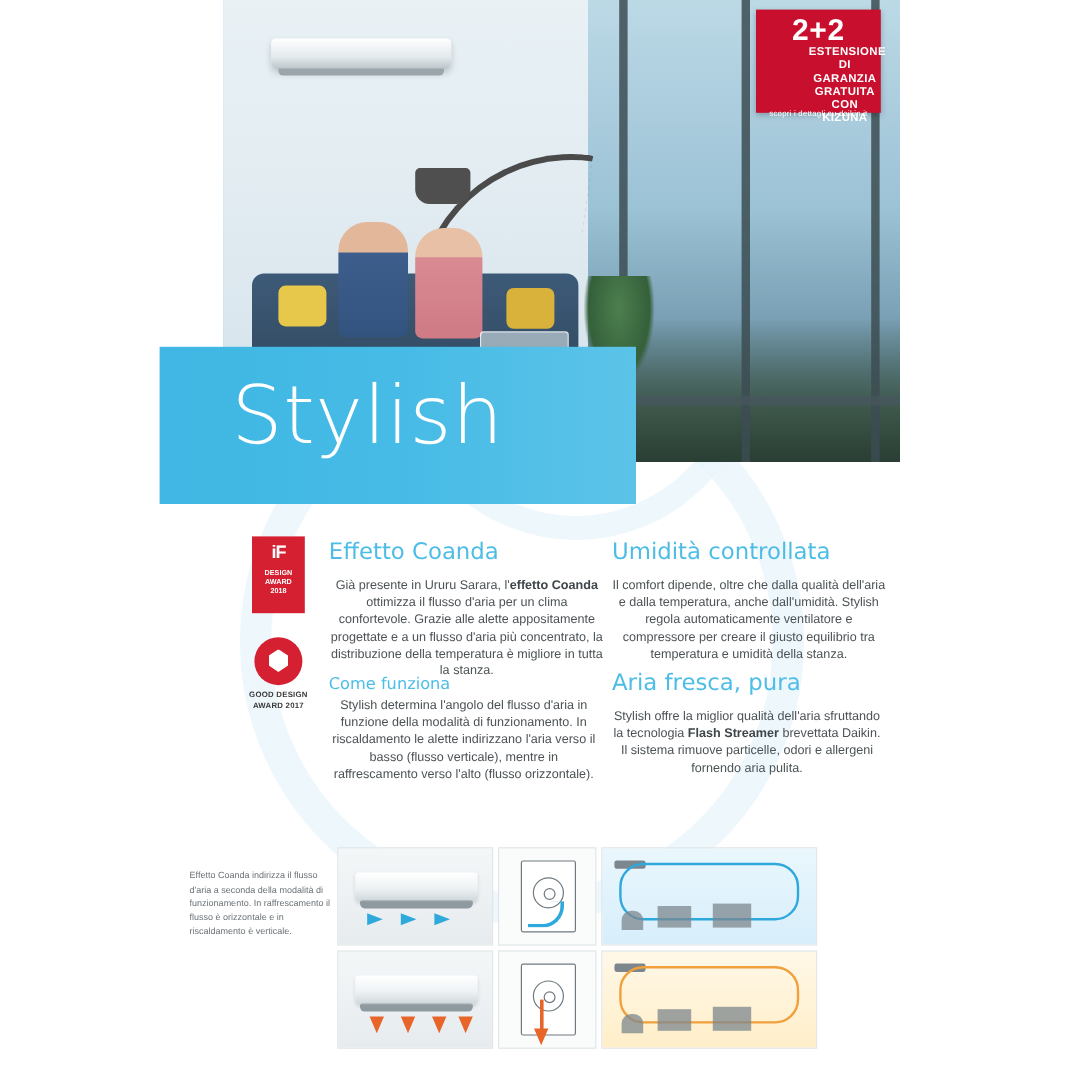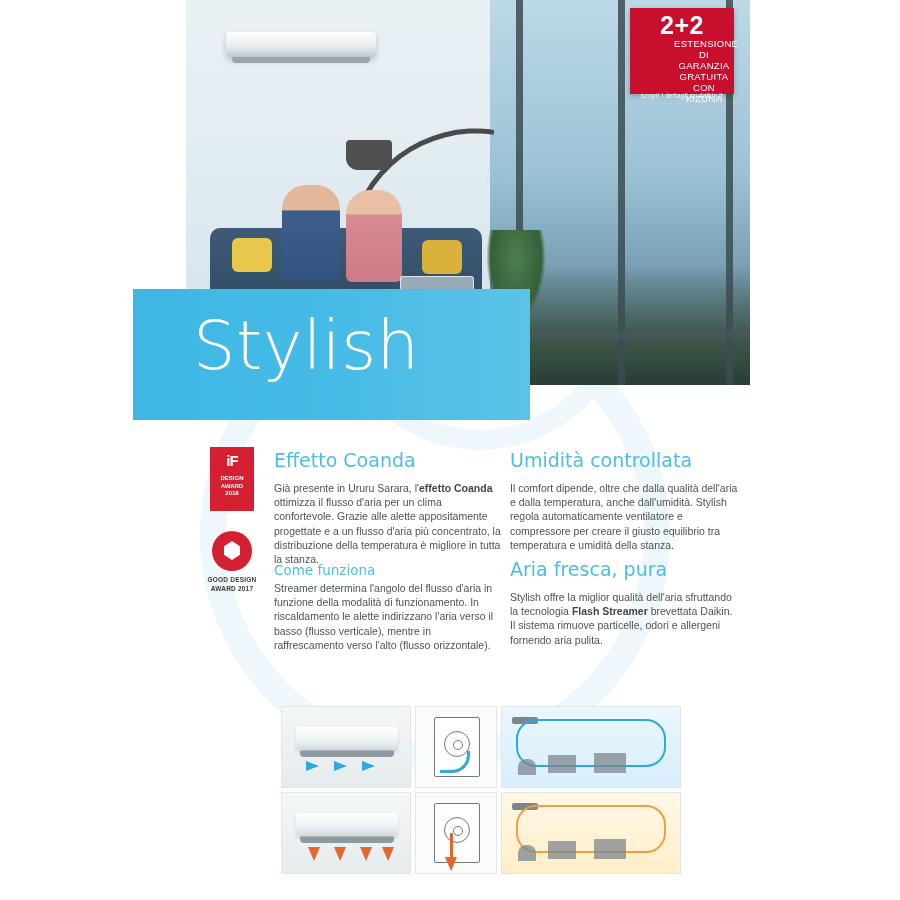--- a/index.html
+++ b/index.html
@@ -116,21 +116,21 @@
   .badge {
     position: absolute; right: 16px; top: 8px;
     width: 104px; height: 86px;
     background: #c8102e; color: #fff;
     text-align: center;
     padding-top: 4px;
     box-shadow: 0 2px 5px rgba(0,0,0,.25);
   }
   .badge .big { font-size: 25px; font-weight: bold; line-height: 26px; letter-spacing: .5px; }
   .badge .l1, .badge .l2, .badge .l3, .badge .l4 {
-    font-size: 9.5px; font-weight: normal; line-height: 11px; letter-spacing: .3px; margin-left: 44px;
+    font-size: 9.5px; font-weight: bold; line-height: 11px; letter-spacing: .3px; margin-left: 44px;
   }
   .badge-sub {
     position: absolute; right: 16px; top: 92px; width: 104px;
     color: #ffffff; font-size: 6.5px; text-align: center; letter-spacing: .2px;
   }
 
   
   .band {
     position: absolute; left: 133px; top: 289px; width: 397px; height: 131px;
     background: linear-gradient(90deg,#3fb6e3 0%, #46bbe6 50%, #5cc3e8 100%);
@@ -169,20 +169,21 @@
   
   .h2 {
     position: absolute;
     color: #4dbde6; font-size: 19px; font-weight: normal;
     font-family: "DejaVu Sans", sans-serif;
   }
   .body {
     position: absolute;
     color: #4c5356; font-size: 10.5px; line-height: 14.2px;
     font-family: "Liberation Sans", sans-serif;
+    text-align: center;
   }
   .body b { font-weight: bold; color: #3f4649; }
 
   #h-coanda   { left: 274px; top: 449px; }
   #p-coanda   { left: 274px; top: 481px; width: 230px; }
   #h-come     { left: 274px; top: 562px; font-size: 13.5px; color: #4dbde6; }
   #p-come     { left: 274px; top: 581px; width: 225px; }
   #p-come2    { left: 274px; top: 650px; width: 222px; }
 
   #h-umid     { left: 510px; top: 449px; }
@@ -326,28 +327,29 @@
   <div class="award award-gd">
     <div class="gd-circle"></div>
     <div class="gd-text">GOOD DESIGN</div>
     <div class="gd-text">AWARD 2017</div>
   </div>
 
   <div class="h2" id="h-coanda">Effetto Coanda</div>
   <div class="body" id="p-coanda"><span>Già presente in Ururu Sarara, l'</span><b>effetto Coanda</b><span> ottimizza il flusso d'aria per un clima confortevole. Grazie alle alette appositamente progettate e a un flusso d'aria più concentrato, la distribuzione della temperatura è migliore in tutta la stanza.</span></div>
 
   <div class="h2" id="h-come">Come funziona</div>
-  <div class="body" id="p-come">Streamer determina l'angolo del flusso d'aria in funzione della modalità di funzionamento. In riscaldamento le alette indirizzano l'aria verso il basso (flusso verticale), mentre in raffrescamento verso l'alto (flusso orizzontale).</div>
+  <div class="body" id="p-come">Stylish determina l'angolo del flusso d'aria in funzione della modalità di funzionamento. In riscaldamento le alette indirizzano l'aria verso il basso (flusso verticale), mentre in raffrescamento verso l'alto (flusso orizzontale).</div>
 
   <div class="h2" id="h-umid">Umidità controllata</div>
   <div class="body" id="p-umid">Il comfort dipende, oltre che dalla qualità dell'aria e dalla temperatura, anche dall'umidità. Stylish regola automaticamente ventilatore e compressore per creare il giusto equilibrio tra temperatura e umidità della stanza.</div>
 
   <div class="h2" id="h-aria">Aria fresca, pura</div>
   <div class="body" id="p-aria"><span>Stylish offre la miglior qualità dell'aria sfruttando la tecnologia </span><b>Flash Streamer</b><span> brevettata Daikin. Il sistema rimuove particelle, odori e allergeni fornendo aria pulita.</span></div>
 
+  <div class="caption">Effetto Coanda indirizza il flusso d'aria a seconda della modalità di funzionamento. In raffrescamento il flusso è orizzontale e in riscaldamento è verticale.</div>
 
   <div class="grid">
 
     <div class="cell cell-photo r1c1">
       <div class="unit"></div>
       <div class="flap"></div>
       <div class="arrow-h blue" style="left:24px; top:54px"></div>
       <div class="arrow-h blue" style="left:52px; top:54px"></div>
       <div class="arrow-h blue" style="left:80px; top:54px"></div>
     </div>

